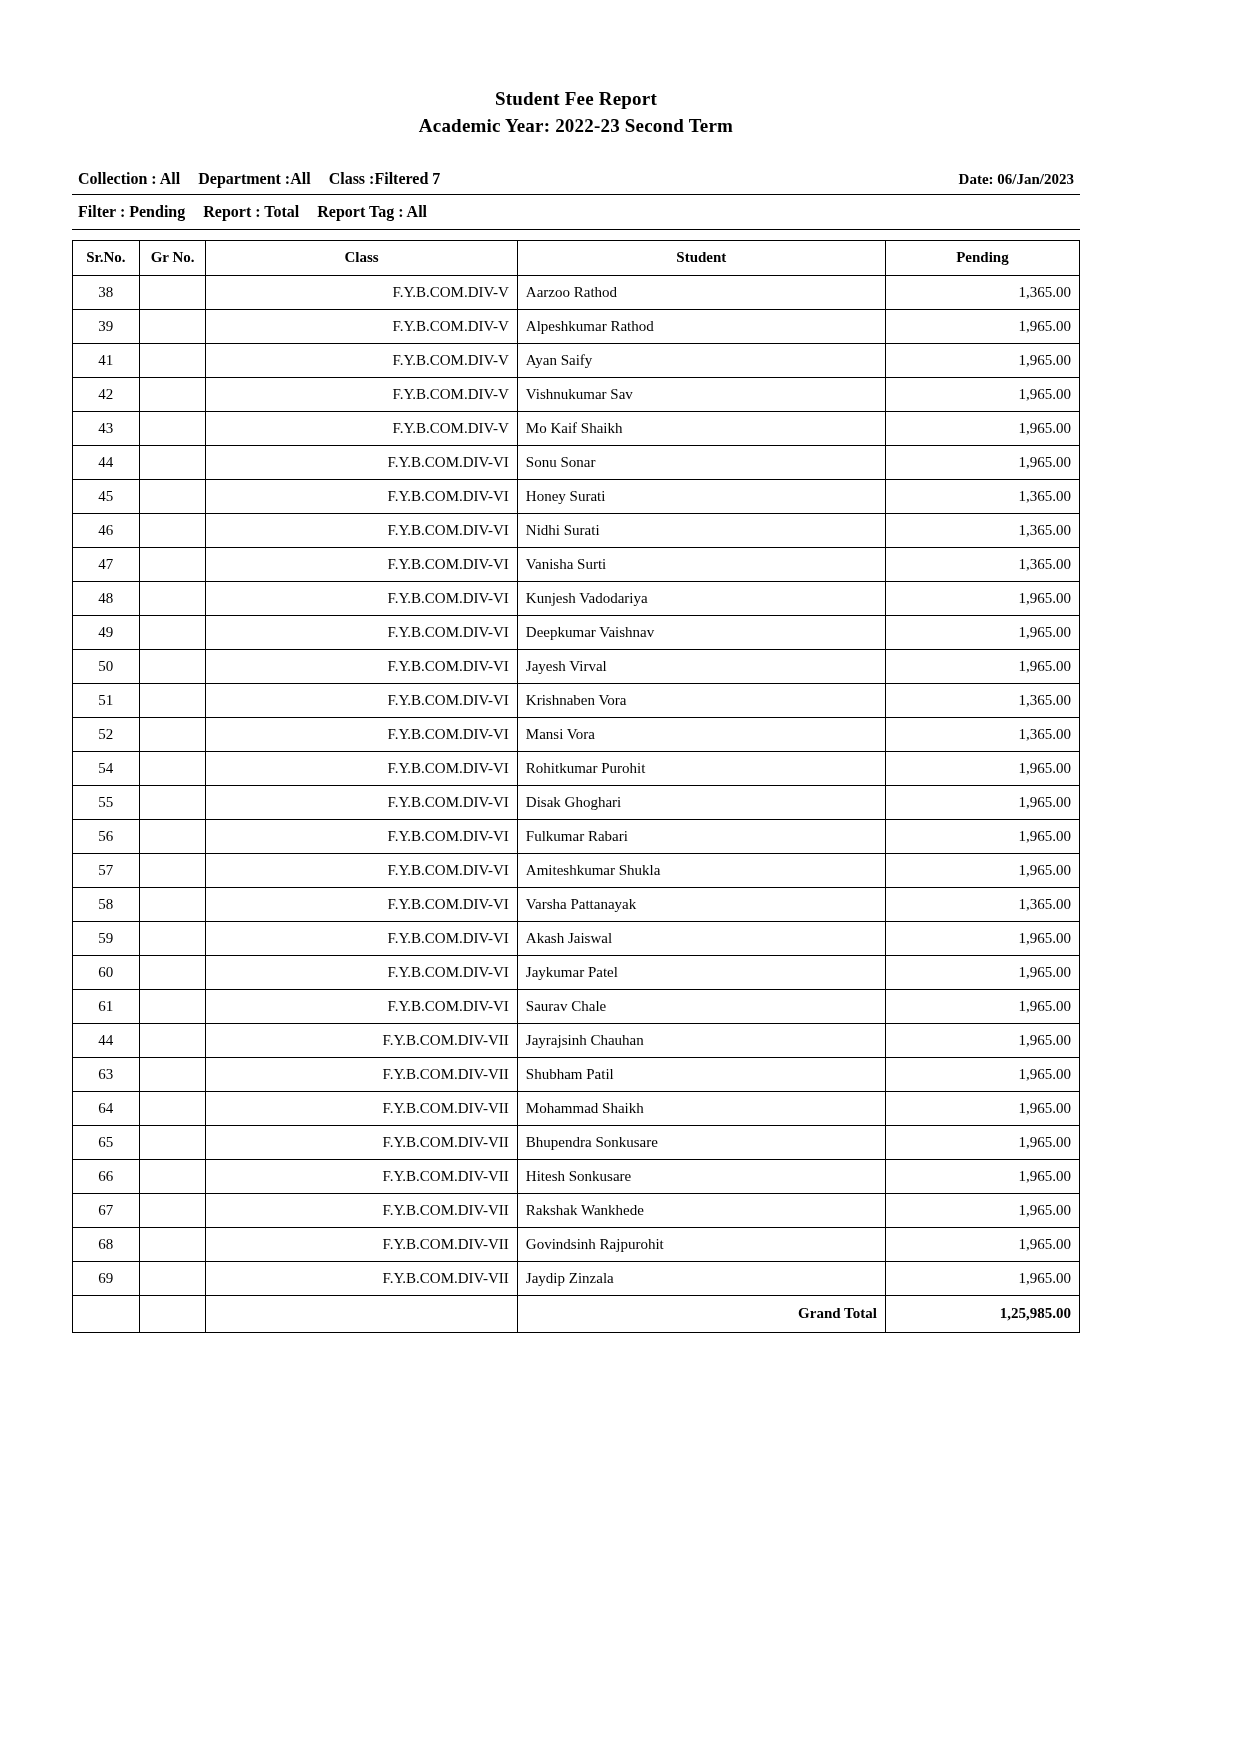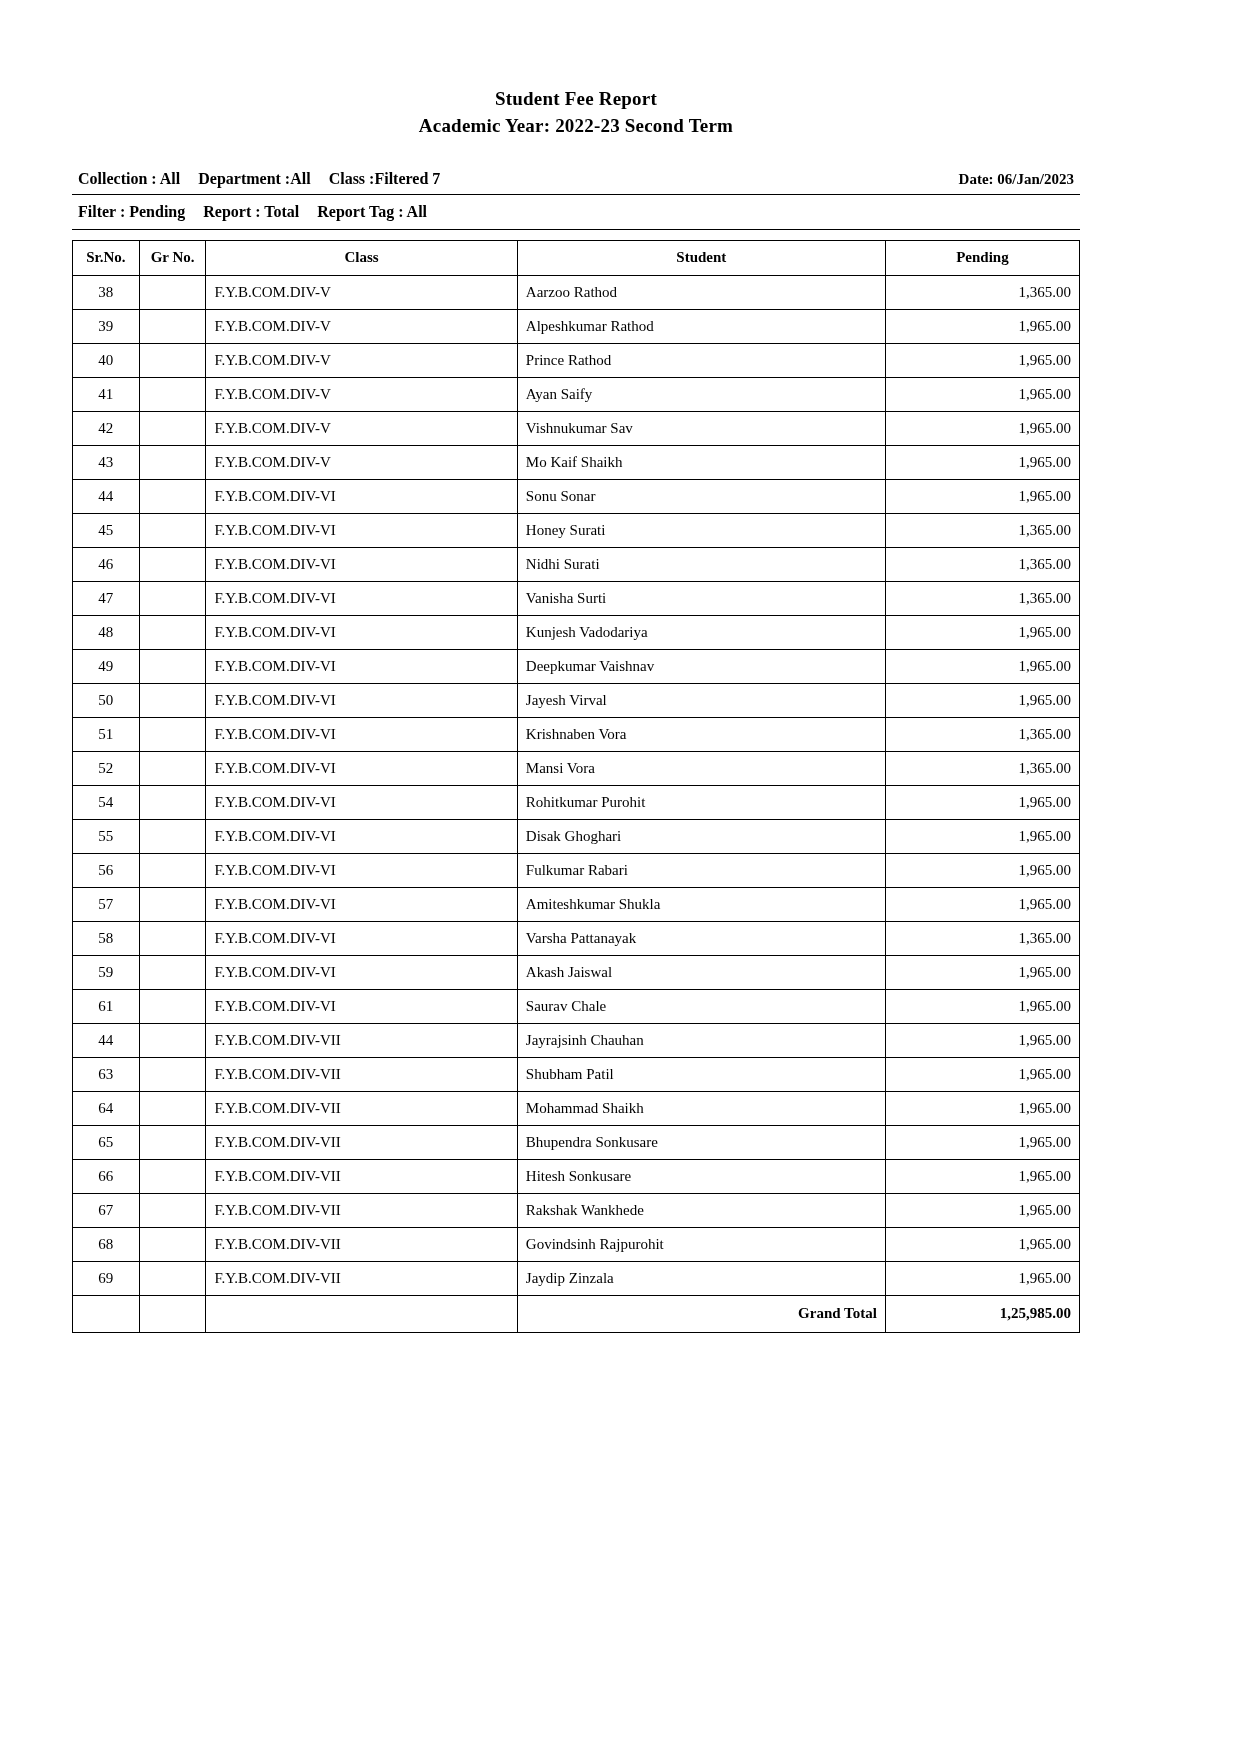--- a/index.html
+++ b/index.html
@@ -73,21 +73,21 @@
     height: 34px;
   }
   col.c-sr { width: 66px; }
   col.c-gr { width: 66px; }
   col.c-class { width: 308px; }
   col.c-student { width: 364px; }
   col.c-pending { width: 192px; }
 
   td.sr { text-align: center; }
   td.gr { text-align: center; }
-  td.cls { text-align: left; padding-left: 12px; }
+  td.cls { text-align: right; padding-left: 12px; }
   td.stu { text-align: left; padding-left: 12px; }
   td.pen { text-align: right; padding-right: 12px; }
 
   tr.total-row td {
     font-weight: bold;
     height: 36px;
   }
   td.total-label {
     text-align: right;
     padding-right: 12px;
@@ -150,27 +150,20 @@
           <td class="pen">1,365.00</td>
         </tr>
         <tr>
           <td class="sr">39</td>
           <td class="gr"></td>
           <td class="cls">F.Y.B.COM.DIV-V</td>
           <td class="stu">Alpeshkumar Rathod</td>
           <td class="pen">1,965.00</td>
         </tr>
         <tr>
-          <td class="sr">40</td>
-          <td class="gr"></td>
-          <td class="cls">F.Y.B.COM.DIV-V</td>
-          <td class="stu">Prince Rathod</td>
-          <td class="pen">1,965.00</td>
-        </tr>
-        <tr>
           <td class="sr">41</td>
           <td class="gr"></td>
           <td class="cls">F.Y.B.COM.DIV-V</td>
           <td class="stu">Ayan Saify</td>
           <td class="pen">1,965.00</td>
         </tr>
         <tr>
           <td class="sr">42</td>
           <td class="gr"></td>
           <td class="cls">F.Y.B.COM.DIV-V</td>
@@ -280,20 +273,27 @@
           <td class="gr"></td>
           <td class="cls">F.Y.B.COM.DIV-VI</td>
           <td class="stu">Varsha Pattanayak</td>
           <td class="pen">1,365.00</td>
         </tr>
         <tr>
           <td class="sr">59</td>
           <td class="gr"></td>
           <td class="cls">F.Y.B.COM.DIV-VI</td>
           <td class="stu">Akash Jaiswal</td>
+          <td class="pen">1,965.00</td>
+        </tr>
+        <tr>
+          <td class="sr">60</td>
+          <td class="gr"></td>
+          <td class="cls">F.Y.B.COM.DIV-VI</td>
+          <td class="stu">Jaykumar Patel</td>
           <td class="pen">1,965.00</td>
         </tr>
         <tr>
           <td class="sr">61</td>
           <td class="gr"></td>
           <td class="cls">F.Y.B.COM.DIV-VI</td>
           <td class="stu">Saurav Chale</td>
           <td class="pen">1,965.00</td>
         </tr>
         <tr>

